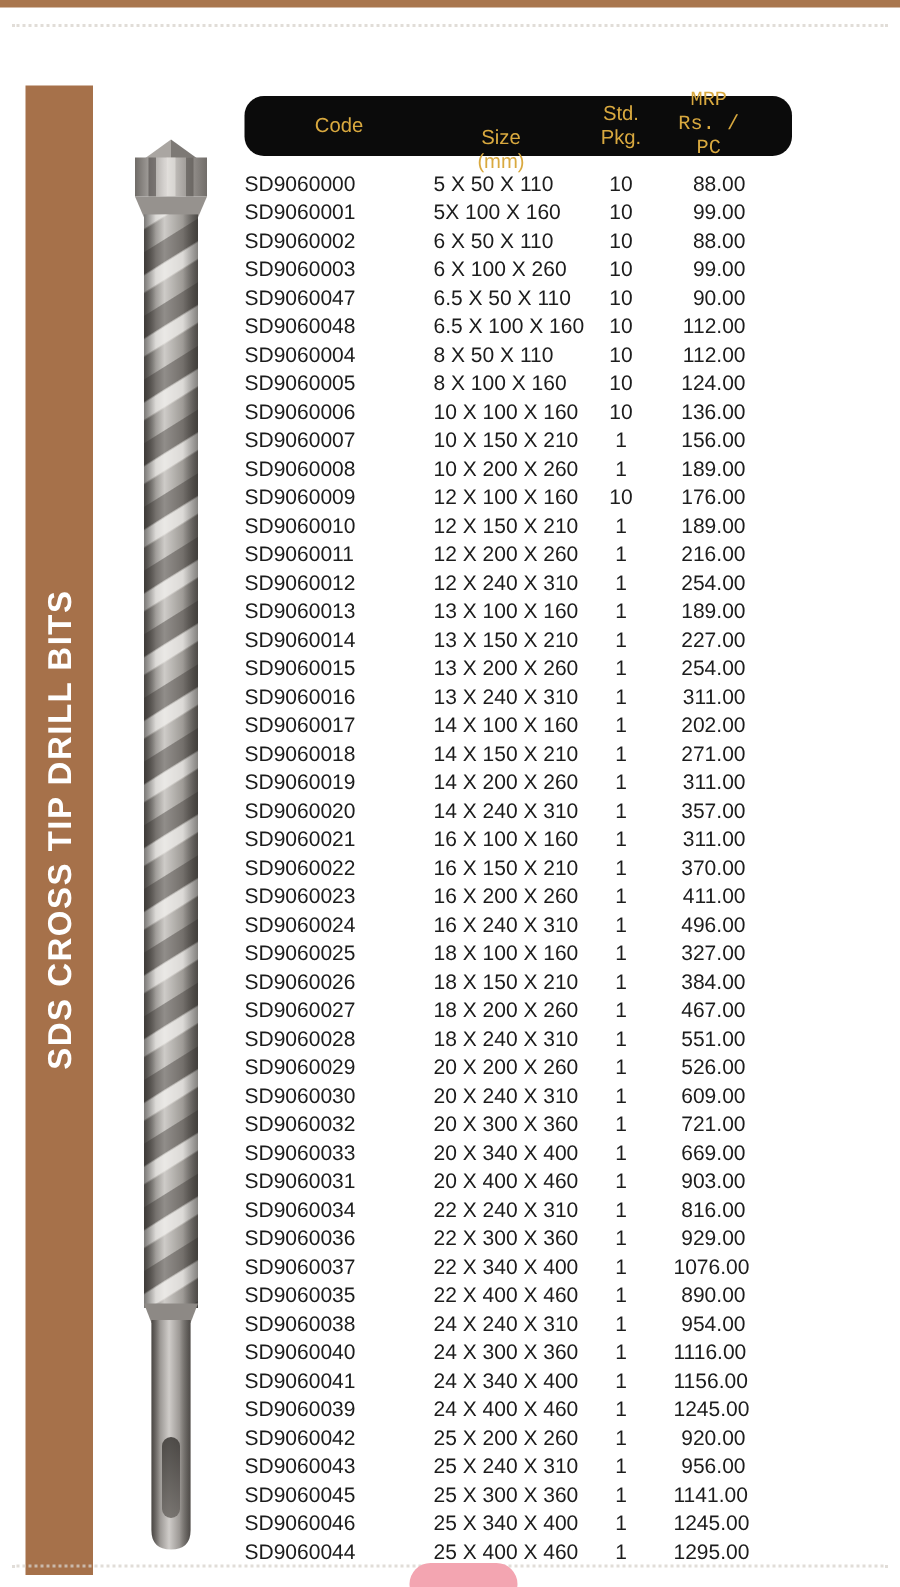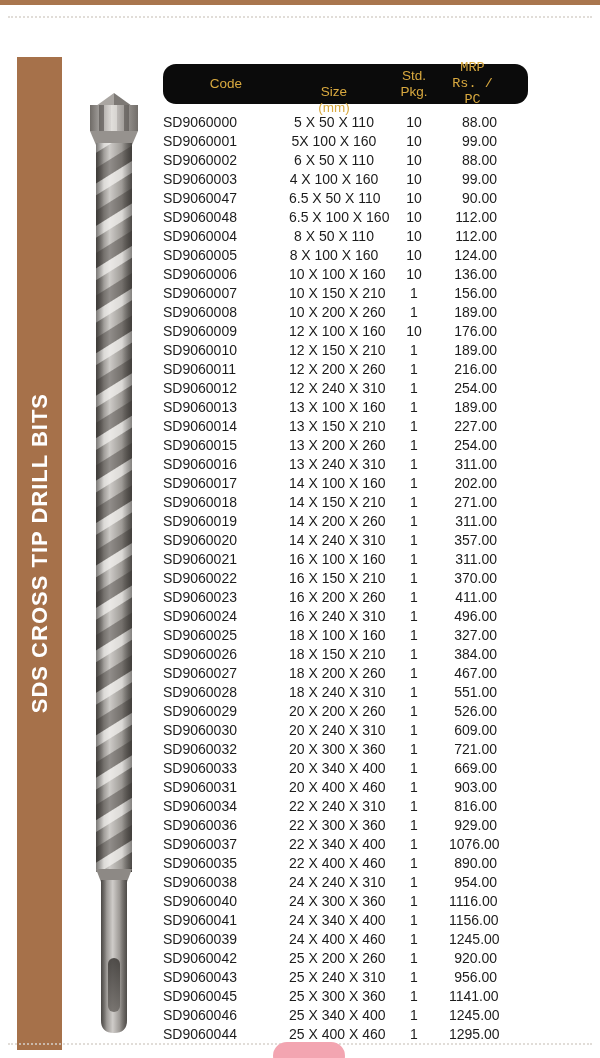--- a/index.html
+++ b/index.html
@@ -41,21 +41,21 @@
   .col-code{width:126px;}
   .col-size{width:90px;margin-top:31px;}
   .col-pkg{width:70px;text-align:right;}
   .col-mrp{width:79px;}
   .th.col-mrp{padding-right:32px;box-sizing:border-box;font-family:Liberation Mono, monospace;}
 
   .tbody{margin-top:9px;}
   .row{display:flex;height:19px;line-height:19px;font-size:14px;color:#1c1c1c;}
   .cell{white-space:nowrap;overflow:visible;}
   .cell.code{width:126px;}
-  .cell.size{width:90px;text-align:center;}
+  .cell.size{width:90px;text-align:left;}
   .cell.pkg{width:70px;text-align:center;}
   .cell.mrp{width:79px;text-align:right;box-sizing:border-box;padding-right:31px;}
 
   
   .page-badge{
     position:absolute;left:273px;top:1042px;width:72px;height:28px;
     background:#F3A5B1;border-radius:14px;
   }
 </style>
 </head>
@@ -157,21 +157,21 @@
         <div class="cell mrp">99.00</div>
       </div>
       <div class="row">
         <div class="cell code">SD9060002</div>
         <div class="cell size">6 X 50 X 110</div>
         <div class="cell pkg">10</div>
         <div class="cell mrp">88.00</div>
       </div>
       <div class="row">
         <div class="cell code">SD9060003</div>
-        <div class="cell size">4 X 100 X 160</div>
+        <div class="cell size">6 X 100 X 260</div>
         <div class="cell pkg">10</div>
         <div class="cell mrp">99.00</div>
       </div>
       <div class="row">
         <div class="cell code">SD9060047</div>
         <div class="cell size">6.5 X 50 X 110</div>
         <div class="cell pkg">10</div>
         <div class="cell mrp">90.00</div>
       </div>
       <div class="row">

